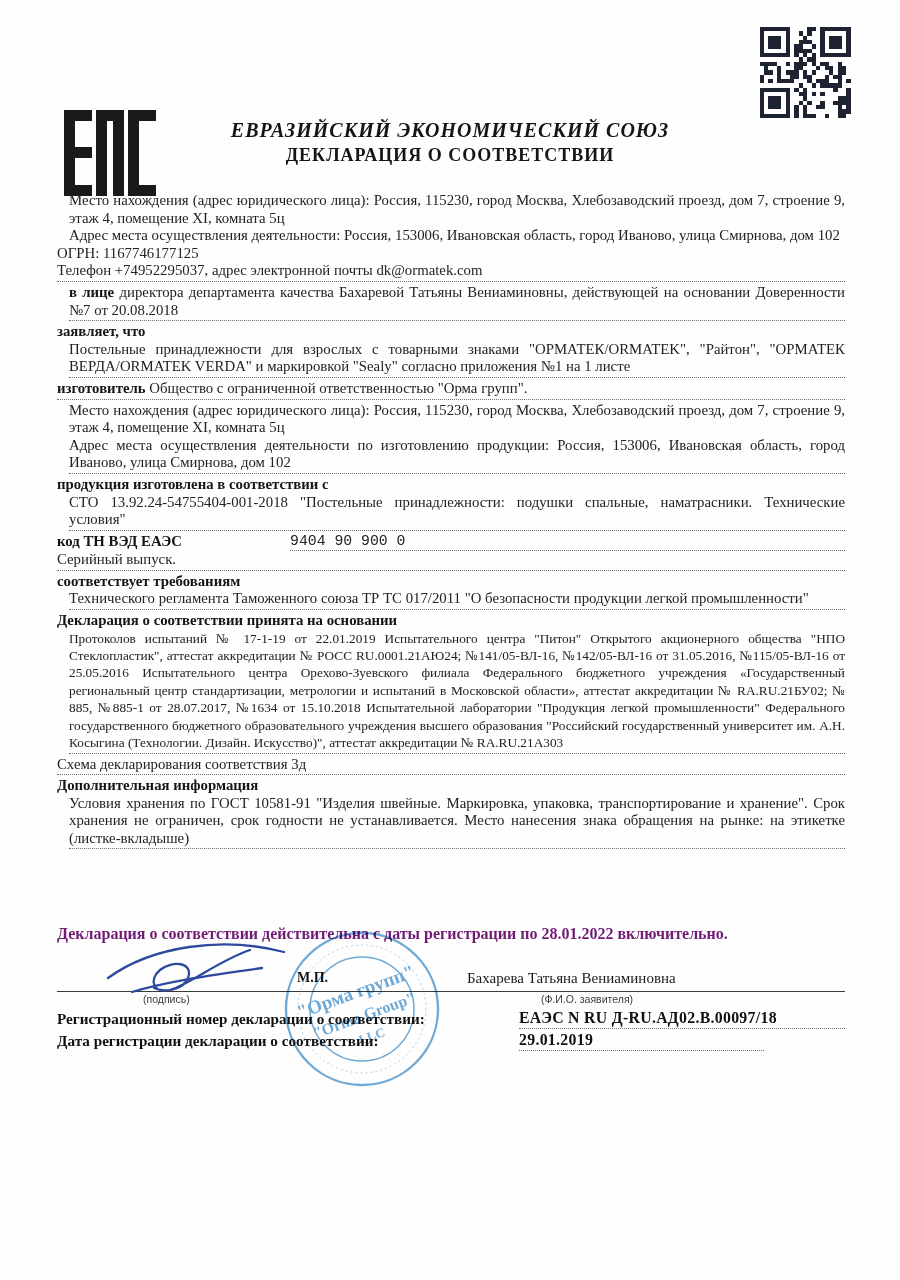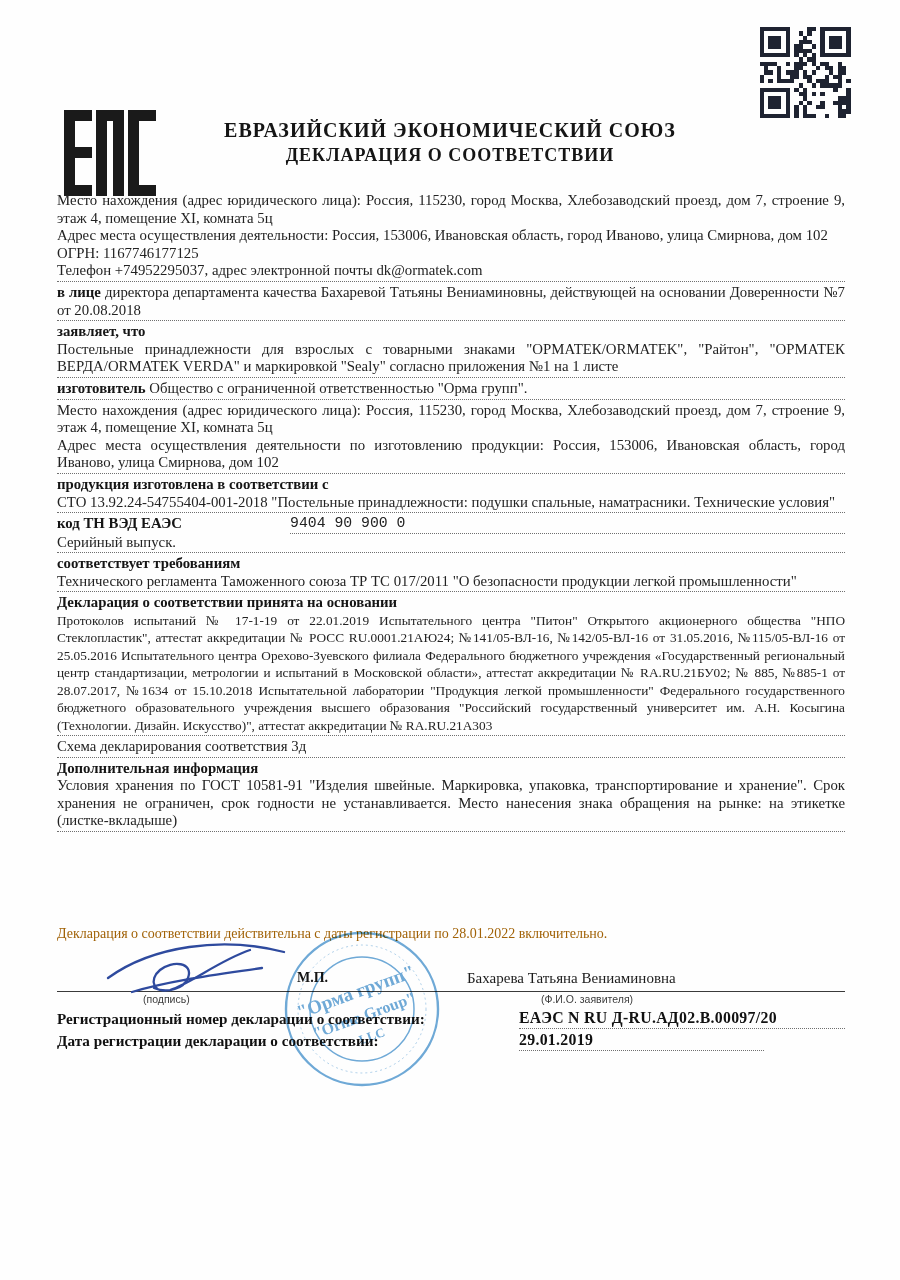--- a/index.html
+++ b/index.html
@@ -7,37 +7,37 @@
     --signature-blue:#2e4a9e; --qr-dark:#1e2331; --line-dot:#6f6f6f;
   }
   html,body{margin:0;padding:0;background:#ffffff;}
   .page{position:relative;width:900px;height:1280px;background:#fefefe;overflow:hidden;
         font-family:"Liberation Serif","DejaVu Serif",serif;color:var(--text);}
   
   .qr{position:absolute;left:742px;top:27px;}
   .eac{position:absolute;left:64px;top:110px;}
   .doc-title{position:absolute;top:118px;left:0;width:100%;text-align:center;
              font-weight:bold;color:#151515;}
-  .doc-title .t1{font-size:20px;line-height:25px;letter-spacing:1px;}
+  .doc-title .t1{font-size:20px;line-height:25px;letter-spacing:1px;font-style:italic;}
   .doc-title .t2{font-size:18px;line-height:24px;letter-spacing:1px;}
   
   .content{position:absolute;left:57px;top:192px;width:788px;}
   .blk{margin:0;font-size:14.8px;line-height:17.6px;}
   .blk b{color:#151515;}
   .hdr{font-weight:bold;color:#151515;}
   .sep{border-bottom:1.5px dotted var(--line-dot);padding-bottom:1px;margin-bottom:2px;}
-  .just{text-align:justify;}
+  .just{text-align:justify;margin-left:12px;}
   .small{font-size:13.3px;line-height:17.4px;}
   .coderow{display:flex;gap:48px;}
   .coderow b{width:185px;flex:none;font-size:14.8px;line-height:17.6px;color:#151515;}
   .coderow .cval{flex:1;font-size:14.8px;line-height:17.6px;
                  border-bottom:1.5px dotted var(--line-dot);font-family:Liberation Mono, monospace;}
   
   .footer{position:absolute;left:57px;top:924px;width:788px;}
-  .validity{margin:0;font-weight:normal;font-size:14px;line-height:20px;color:#a16207;}
+  .validity{margin:0;font-weight:bold;font-size:16px;line-height:20px;color:#701a75;}
   .sigrow{position:relative;height:47px;}
   .sig-svg{position:absolute;left:40px;top:-6px;}
   .mp{position:absolute;left:240px;top:26px;font-weight:bold;font-size:14px;color:#151515;z-index:2;}
   .fio-name{position:absolute;left:410px;top:26px;width:300px;font-size:15px;color:#1c1c1c;}
   .stamp-svg{position:absolute;left:225px;top:-15px;z-index:5;opacity:.82;mix-blend-mode:multiply;}
   .hline{border-top:1.6px solid #3a3a3a;height:0;}
   .caps{position:relative;height:15px;font-family:"Liberation Sans","DejaVu Sans",sans-serif;}
   .cap{position:absolute;top:1px;font-size:10.5px;color:#3c3c3c;}
   .cap.sig{left:86px;width:110px;text-align:left;}
   .cap.fio{left:455px;width:150px;text-align:center;}
@@ -265,21 +265,21 @@
     </div>
 
     <div class="hline"></div>
     <div class="caps">
       <span class="cap sig">(подпись)</span>
       <span class="cap fio">(Ф.И.О. заявителя)</span>
     </div>
 
     <div class="regrow">
       <b>Регистрационный номер декларации о соответствии:</b>
-      <span class="val">ЕАЭС N RU Д-RU.АД02.В.00097/20</span>
+      <span class="val">ЕАЭС N RU Д-RU.АД02.В.00097/18</span>
     </div>
     <div class="regrow">
       <b>Дата регистрации декларации о соответствии:</b>
       <span class="val date">29.01.2019</span>
     </div>
   </div>
 
 </div>
 
 </body></html>

